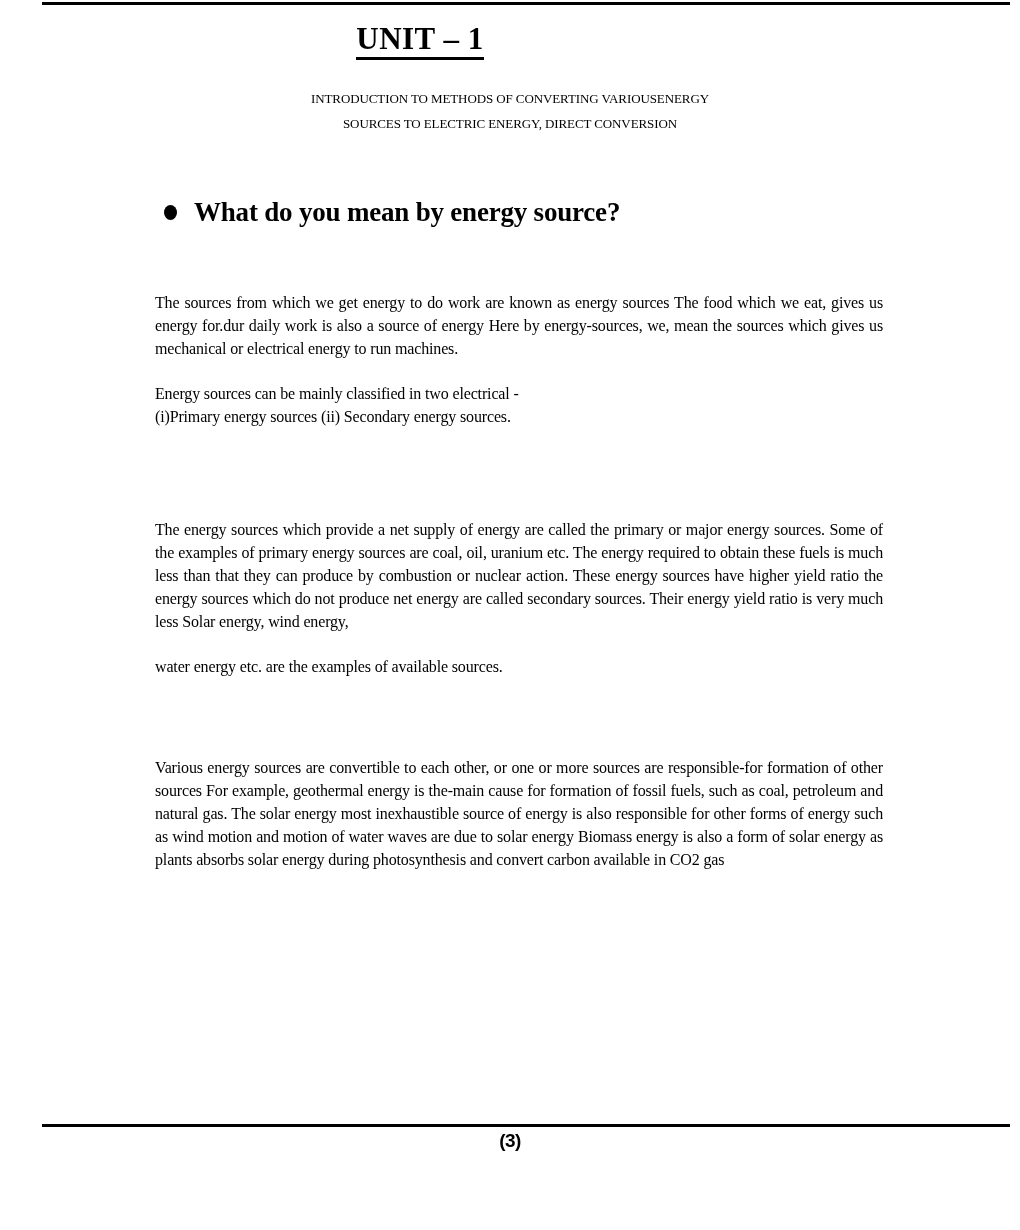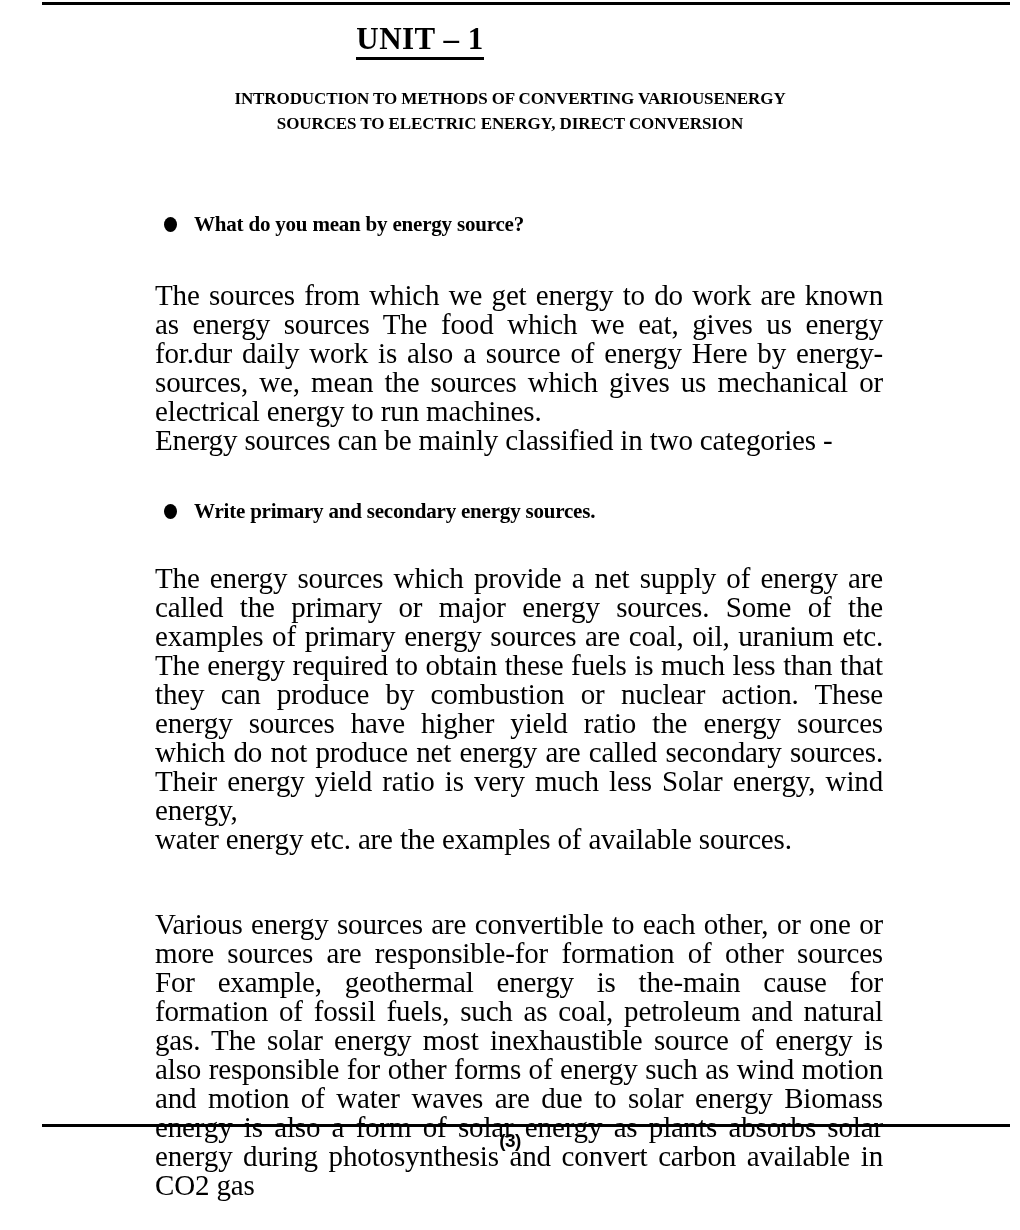--- a/index.html
+++ b/index.html
@@ -47,64 +47,64 @@
     padding-bottom: 1px;
   }
 
   
   .subtitle {
     position: absolute;
     top: 86px;
     left: 120px;
     width: 780px;
     text-align: center;
-    font-size: 17px;
-    font-weight: bold;
+    font-size: 13px;
+    font-weight: normal;
     line-height: 25px;
     letter-spacing: -0.1px;
   }
   .subtitle .sline { display: block; white-space: nowrap; }
 
   
   .content {
     position: absolute;
     left: 155px;
     top: 198px;
     width: 728px;
   }
 
   
   .qhead {
     position: relative;
     padding-left: 30px;
-    font-size: 21px;
+    font-size: 27px;
     font-weight: bold;
     line-height: 29px;
     letter-spacing: -0.2px;
     margin-left: 9px;
-    margin-top: 12px;
   }
   .qhead .bullet {
     position: absolute;
     left: 0;
     top: 7px;
     width: 13px;
     height: 15px;
     background: #000000;
     border-radius: 50%;
   }
   .qhead .qtext { display: inline; }
 
   
   .para {
-    font-size: 29px;
-    line-height: 29px;
+    font-size: 16px;
+    line-height: 23px;
     text-align: justify;
     text-justify: inter-word;
     letter-spacing: -0.15px;
+    margin-top: 22px;
   }
   .para .plain-line {
     display: block;
     text-align: left;
   }
   .gap-26 { height: 26px; }
   .gap-30 { height: 30px; }
   .gap-38 { height: 38px; }
   .gap-42 { height: 42px; }
 
@@ -139,29 +139,26 @@
 
   <div class="content">
 
     <div class="qhead">
       <span class="bullet"></span>
       <span class="qtext">What do you mean by energy source?</span>
     </div>
     <div class="gap-42"></div>
     <div class="para">The sources from which we get energy to do work are known as energy sources The food which we eat, gives us energy for.dur daily work is also a source of energy Here by energy-sources, we, mean the sources which gives us mechanical or electrical energy to run machines.</div>
     <div class="para">
-      <span class="plain-line">Energy sources can be mainly classified in two categories -</span>
+      <span class="plain-line">Energy sources can be mainly classified in two electrical -</span>
+      <span class="plain-line">(i)Primary energy sources (ii) Secondary energy sources.</span>
     </div>
 
     <div class="gap-30"></div>
 
-    <div class="qhead">
-      <span class="bullet"></span>
-      <span class="qtext">Write primary and secondary energy sources.</span>
-    </div>
     <div class="gap-38"></div>
     <div class="para">The energy sources which provide a net supply of energy are called the primary or major energy sources. Some of the examples of primary energy sources are coal, oil, uranium etc. The energy required to obtain these fuels is much less than that they can produce by combustion or nuclear action. These energy sources have higher yield ratio the energy sources which do not produce net energy are called secondary sources. Their energy yield ratio is very much less Solar energy, wind energy,</div>
     <div class="para">
       <span class="plain-line">water energy etc.  are the examples of available sources.</span>
     </div>
 
     <div class="gap-26"></div>
 
     <div class="gap-30"></div>
     <div class="para">Various energy sources are convertible to each other, or one or more sources are responsible-for formation of other sources For example, geothermal energy is the-main cause for formation of fossil fuels, such as coal, petroleum and natural gas. The solar energy most inexhaustible source of energy is also responsible for other forms of energy such as wind motion and motion of water waves are due to solar energy Biomass energy is also a form of solar energy as plants absorbs solar energy during photosynthesis and convert carbon available in CO2 gas</div>

